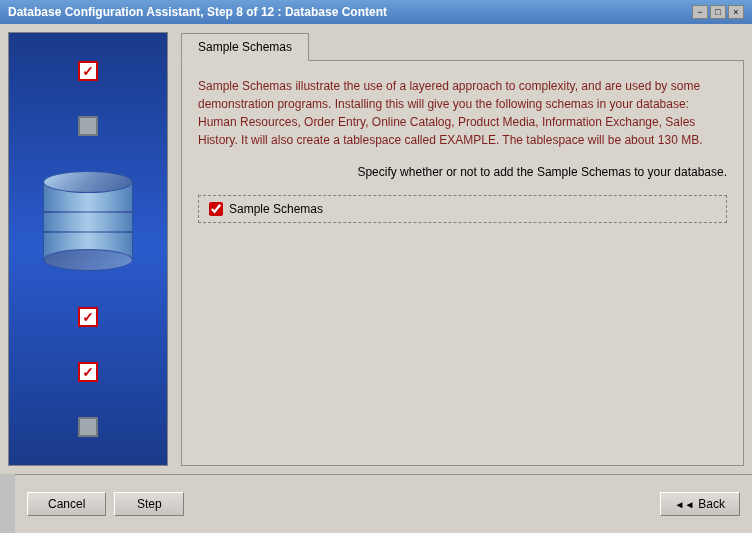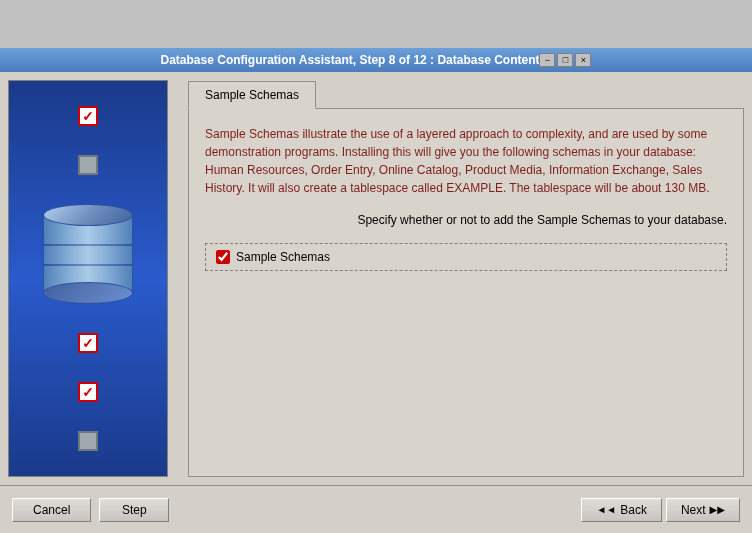--- a/index.html
+++ b/index.html
@@ -14,24 +14,23 @@
       flex-direction: column;
     }
 
     
     .title-bar {
       background: linear-gradient(to bottom, #6a9fd8 0%, #4a7cbf 100%);
       color: white;
       padding: 8px 8px;
       display: flex;
       align-items: center;
-      justify-content: center;
+      justify-content: space-between;
       height: 24px;
       flex-shrink: 0;
-      margin-top: 48px;
     }
     .title-bar-title {
       font-size: 12px;
       font-weight: bold;
     }
     .title-bar-buttons {
       display: flex;
       gap: 2px;
     }
     .title-btn {
@@ -46,21 +45,21 @@
       cursor: pointer;
       color: #000;
     }
 
     
     .main-content {
       flex: 1;
       display: flex;
       background: #d4d0c8;
       padding: 8px;
-      gap: 20px;
+      gap: 13px;
     }
 
     
     .left-panel {
       width: 160px;
       background: linear-gradient(to bottom, #1a3a8a 0%, #2a5acc 50%, #1a3a8a 100%);
       border: 1px solid #808080;
       display: flex;
       flex-direction: column;
       align-items: center;
@@ -236,21 +235,22 @@
 
     
     .bottom-bar {
       background: #d4d0c8;
       border-top: 1px solid #909090;
       padding: 8px 12px;
       display: flex;
       align-items: center;
       justify-content: space-between;
       flex-shrink: 0;
-      height: 48px;
+      height: 59px;
+      margin-left: 15px;
     }
     .bottom-left {
       display: flex;
       gap: 8px;
     }
     .bottom-right {
       display: flex;
       align-items: center;
       gap: 4px;
     }
@@ -358,18 +358,14 @@
 <div class="bottom-bar">
   <div class="bottom-left">
     <button class="btn">Cancel</button>
     <button class="btn">Step</button>
   </div>
   <div class="bottom-right">
     <button class="btn-nav">
       <span style="font-size:10px;">◄◄</span>
       <span>Back</span>
     </button>
-    <button class="btn-nav btn-next">
-      <span>Next</span>
-      <span style="font-size:10px;">▶▶</span>
-    </button>
   </div>
 </div>
 
 </body></html>

